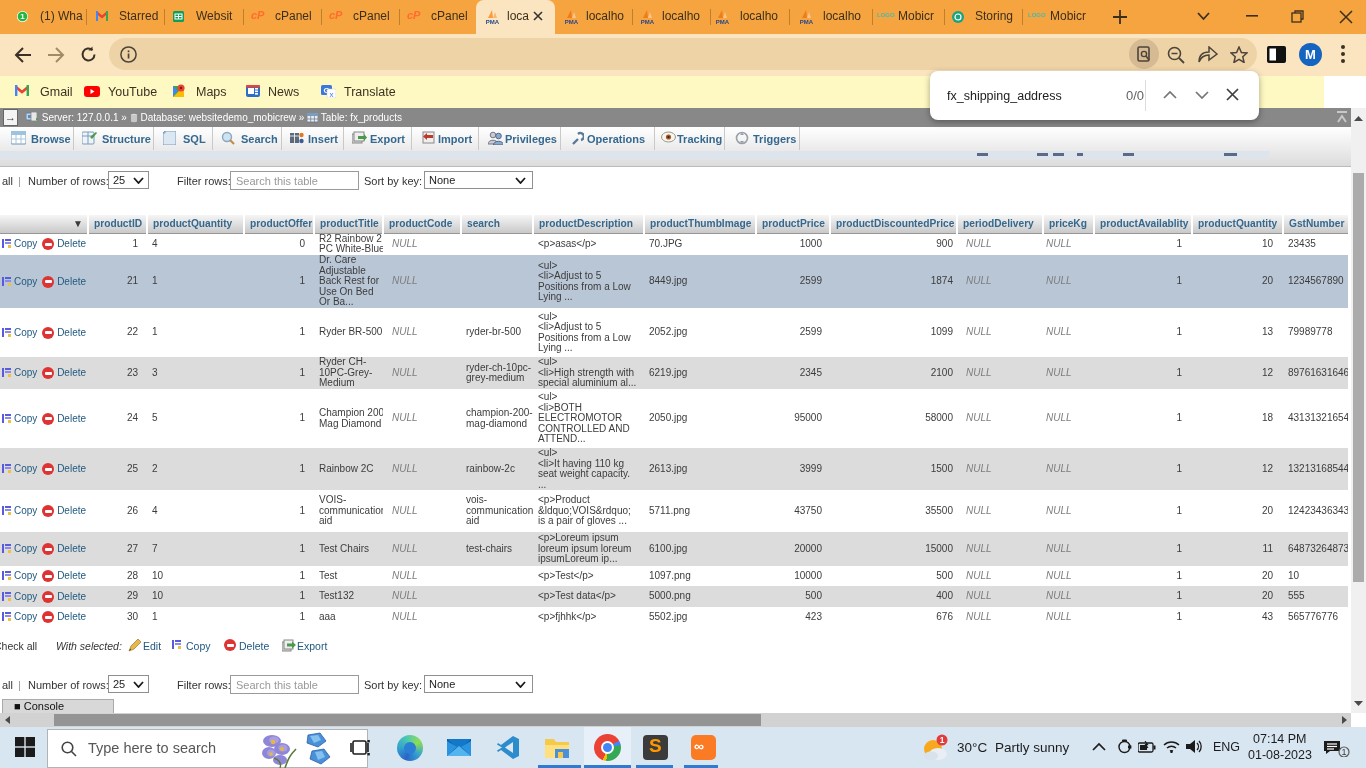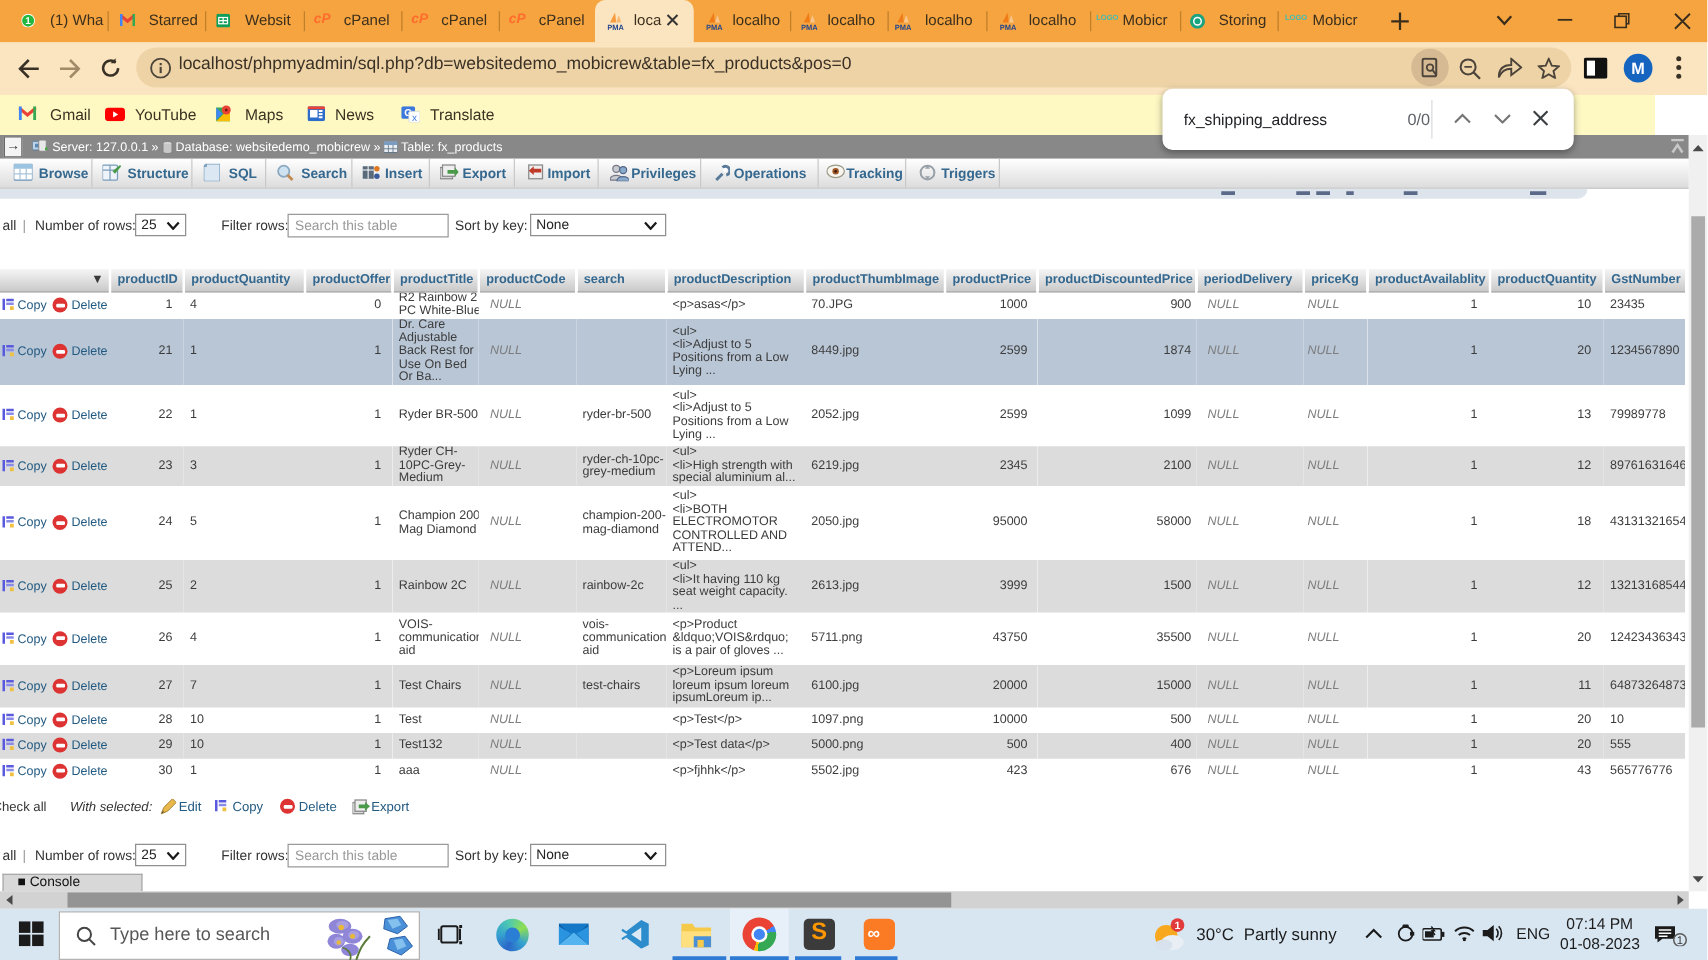--- a/index.html
+++ b/index.html
@@ -23,21 +23,21 @@
   
   #bookmarks { left:0; top:76px; width:1324px; height:32px; background:#fef9c3; }
   .bmtxt { position:absolute; top:9px; font-size:12.5px; color:#3b3222; }
 
   
   #crumb { left:0; top:108px; width:1351px; height:19px; background:#888888; color:#fff; font-size:10px; }
   #crumb .nav { position:absolute; left:3px; top:1px; width:15px; height:17px; background:#f4f4f4; border:1px solid #666; color:#333; text-align:center; line-height:15px; font-size:11px;}
   #crumbtxt { position:absolute; left:26px; top:4px; white-space:nowrap; }
 
   
-  #pmatabs { left:0; top:127px; width:1351px; height:24px; background:linear-gradient(#ffffff,#dcdcdc); border-bottom:1px solid #bbb; }
+  #pmatabs { left:0; top:127px; width:1351px; height:40px; background:linear-gradient(#ffffff,#dcdcdc); border-bottom:1px solid #bbb; }
   .ptab { position:absolute; top:0; height:23px; border-right:1px solid #c9c9c9; }
   .ptxt { position:absolute; top:6px; font-size:11px; font-weight:bold; color:#35688f; white-space:nowrap; }
   .pico { position:absolute; top:4px; }
 
   
   #band { left:0; top:151px; width:1270px; height:8px; background:#dde4ec; border-radius:0 0 8px 0; }
 
   
   .ctrl { width:1351px; height:26px; font-size:11px; color:#333; }
   .ctrl .sel { position:absolute; top:1px; height:18px; background:#fff; border:1px solid #8f8f8f; font-size:11px; color:#222; padding:2px 4px 0 4px; }
@@ -69,21 +69,21 @@
 
   
   #console { left:2px; top:699px; width:112px; height:14px; background:#d8d8d8; border:1px solid #aaa; border-bottom:none; font-size:11px; color:#111; padding-left:11px; }
   #hscroll { left:0; top:713px; width:1351px; height:14px; background:#d2d2d2; }
   #hthumb { position:absolute; left:54px; top:1px; width:707px; height:12px; background:#949494; }
   #vscroll { left:1351px; top:108px; width:15px; height:605px; background:#f0f0f0; }
   #vthumb { position:absolute; left:2px; top:65px; width:11px; height:409px; background:#ababab; }
 
   
   #taskbar { left:0; top:727px; width:1366px; height:41px; background:#d8e6f2; }
-  #tsearch { position:absolute; left:47px; top:2px; width:289px; height:39px; background:#fff; border:1px solid #b3b3b3; }
+  #tsearch { position:absolute; left:47px; top:2px; width:321px; height:39px; background:#fff; border:1px solid #b3b3b3; }
   .tbico { position:absolute; top:7px; }
   .traytxt { position:absolute; font-size:13.5px; color:#1c1c1c; white-space:nowrap; }
 
   
   #findbar { left:930px; top:71px; width:329px; height:49px; background:#fff; border-radius:8px; box-shadow:0 2px 6px rgba(0,0,0,.35); }
   #findbar .q { position:absolute; left:17px; top:18px; font-size:12.5px; color:#202124; }
   #findbar .cnt { position:absolute; left:196px; top:17px; font-size:13px; color:#5f6368; }
   #findbar .dv { position:absolute; left:215px; top:9px; width:1px; height:31px; background:#dadce0; }
 </style>
 </head>
@@ -210,21 +210,20 @@
   <svg class="navico" style="left:80px;top:12px" width="17" height="17">
       <path d="M14.5 8.5 A6 6 0 1 1 12.5 4" stroke="#3a3126" stroke-width="2" fill="none"></path>
       <path d="M12.5 0.5 L12.5 4.6 L8.4 4.6 Z" fill="#3a3126"></path>
     </svg>
 
   <svg class="navico" style="left:120px;top:12px" width="17" height="17">
       <circle cx="8.5" cy="8.5" r="7.6" stroke="#4c443a" stroke-width="1.5" fill="none"></circle>
       <rect x="7.7" y="7.5" width="1.7" height="5" fill="#4c443a"></rect>
       <rect x="7.7" y="4.4" width="1.7" height="1.8" fill="#4c443a"></rect>
     </svg>
-  <span id="urltext">localhost/phpmyadmin/sql.php?db=websitedemo_mobicrew&amp;table=fx_products&amp;pos=0</span>
 
   <div style="position:absolute;left:1129px;top:5px;width:30px;height:30px;border-radius:15px;background:#d5ba93"></div>
   <svg class="navico" style="left:1137px;top:12px" width="15" height="17">
       <rect x="1" y="1" width="11" height="14" rx="1.5" stroke="#4c443a" stroke-width="1.6" fill="none"></rect>
       <circle cx="7" cy="8" r="2.6" stroke="#4c443a" stroke-width="1.4" fill="none"></circle>
       <path d="M9 10 L12 14" stroke="#4c443a" stroke-width="1.6"></path>
     </svg>
 
   <svg class="navico" style="left:1167px;top:12px" width="18" height="18">
       <circle cx="7.5" cy="7.5" r="6" stroke="#4c443a" stroke-width="1.6" fill="none"></circle>

